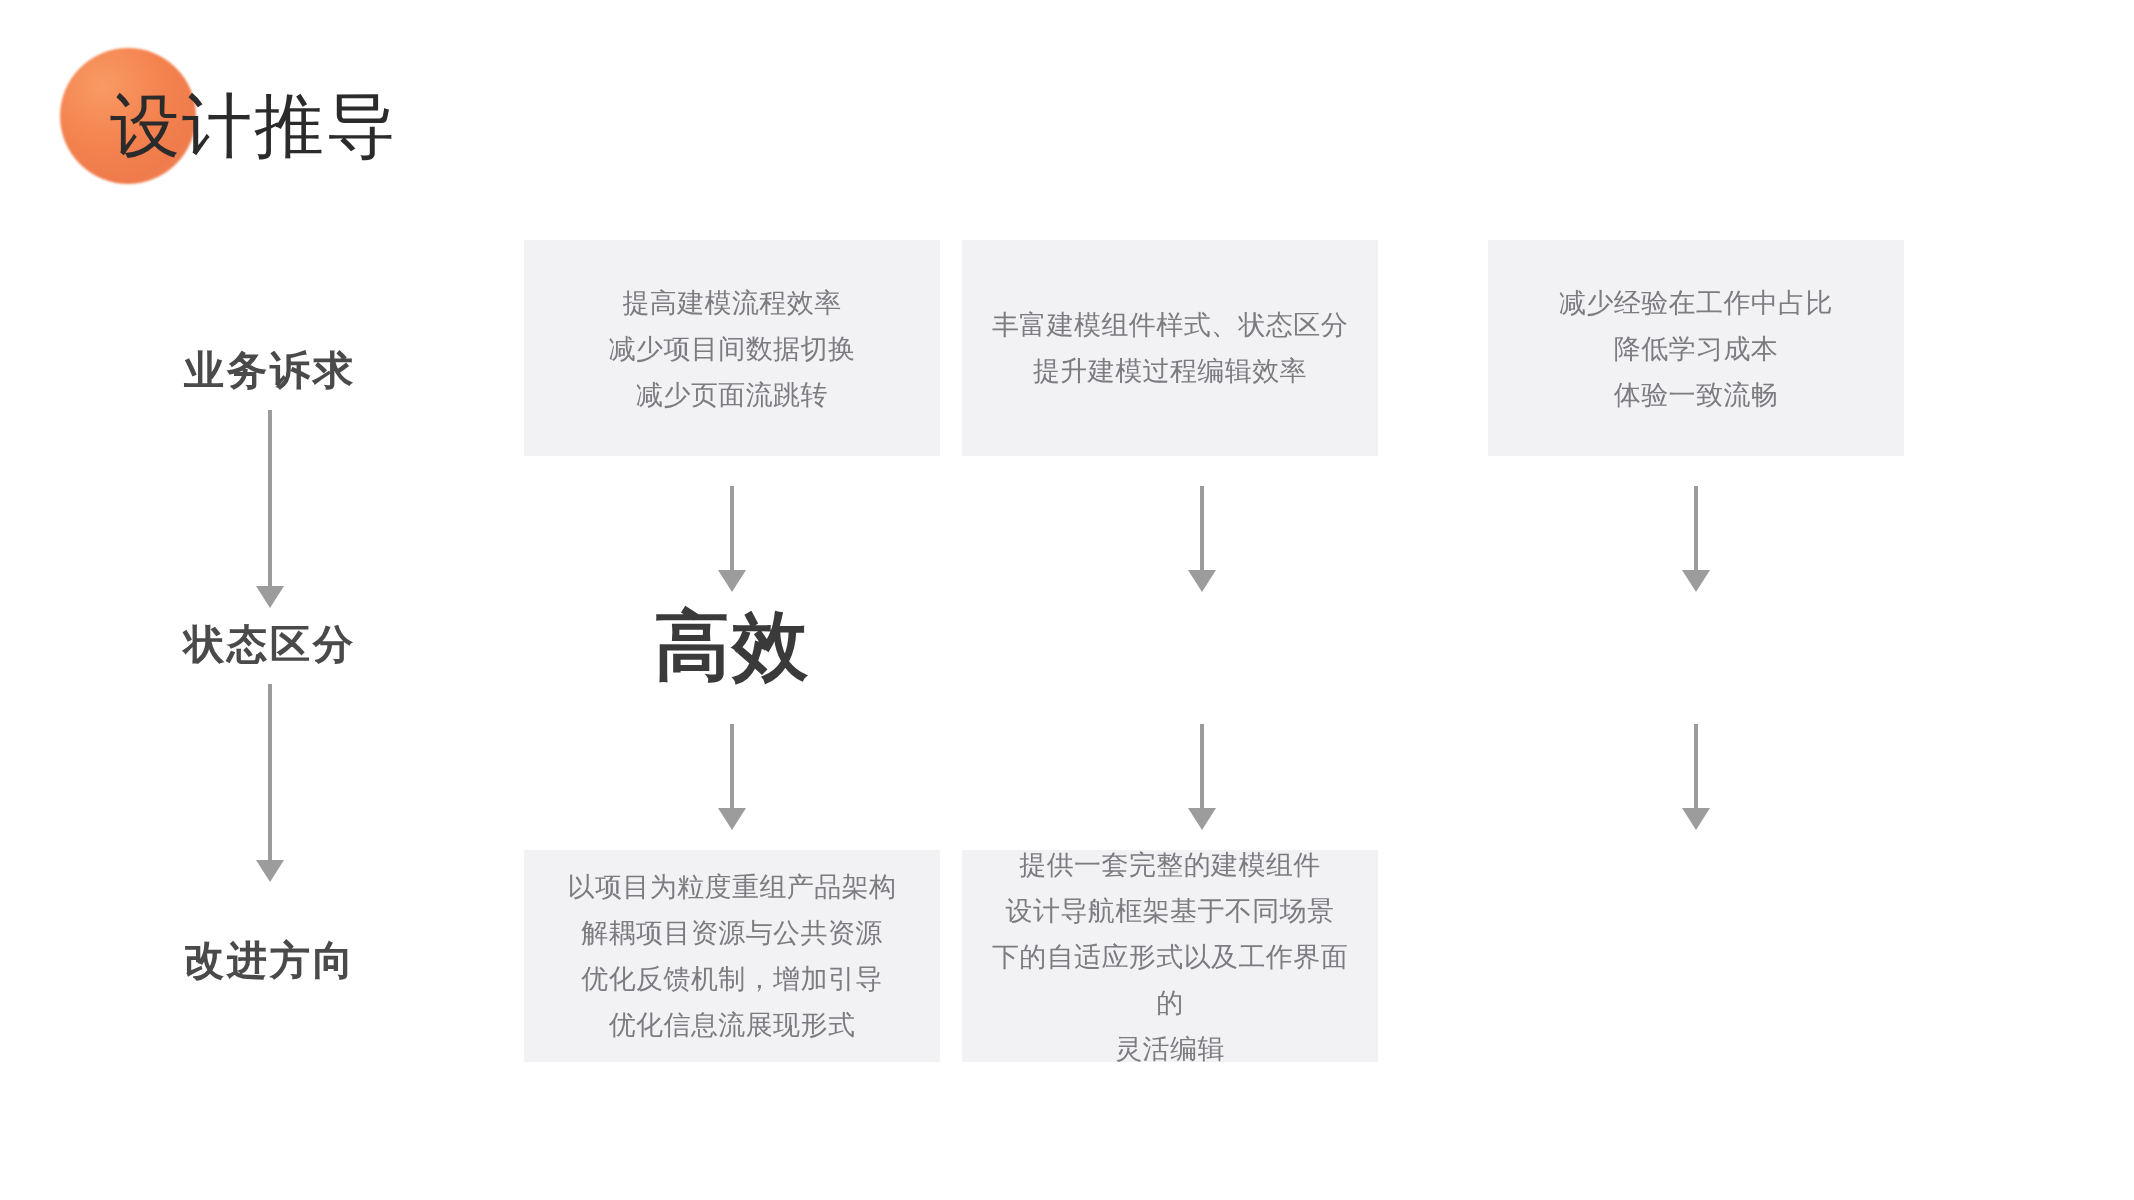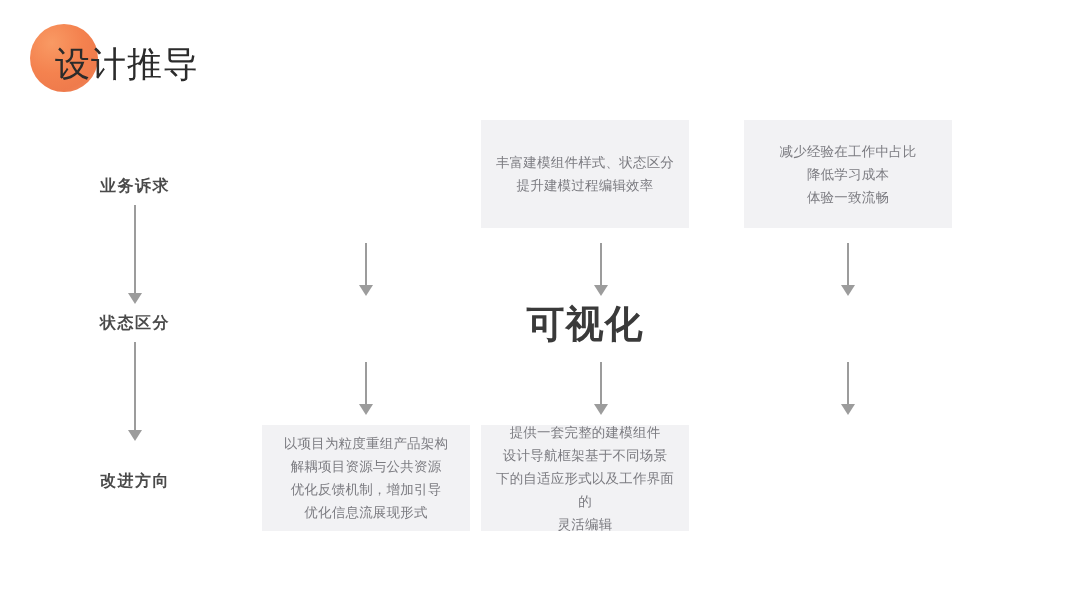--- a/index.html
+++ b/index.html
@@ -48,21 +48,21 @@
     color: #2b2b2b;
     font-weight: 500;
     white-space: nowrap;
   }
 
   
   .row-label {
     position: absolute;
     width: 190px;
     text-align: center;
-    font-size: 16px;
+    font-size: 20px;
     line-height: 22px;
     color: #4a4a4a;
     font-weight: 600;
     letter-spacing: 1.5px;
     white-space: nowrap;
   }
   .row-label.rl-0 { left: 40px; top: 175px; }
   .row-label.rl-1 { left: 40px; top: 312px; }
   .row-label.rl-2 { left: 40px; top: 450px; margin-top: 20px; }
 
@@ -167,44 +167,49 @@
 
   <div class="arrow arrow-left-1">
     <div class="shaft"></div>
     <div class="head"></div>
   </div>
   <div class="arrow arrow-left-2">
     <div class="shaft"></div>
     <div class="head"></div>
   </div>
 
+  <div class="box top col-0">
+    <div class="box-text">提高建模流程效率
+减少项目间数据切换
+减少页面流跳转</div>
+  </div>
   <div class="arrow arrow-col-a col-0-x">
     <div class="shaft"></div>
     <div class="head"></div>
   </div>
+  <div class="keyword col-0">高效</div>
   <div class="arrow arrow-col-b col-0-x">
     <div class="shaft"></div>
     <div class="head"></div>
   </div>
   <div class="box bottom col-0">
     <div class="box-text">以项目为粒度重组产品架构
 解耦项目资源与公共资源
 优化反馈机制，增加引导
 优化信息流展现形式</div>
   </div>
 
   <div class="box top col-1">
     <div class="box-text">丰富建模组件样式、状态区分
 提升建模过程编辑效率</div>
   </div>
   <div class="arrow arrow-col-a col-1-x">
     <div class="shaft"></div>
     <div class="head"></div>
   </div>
-  <div class="keyword col-1">可视化</div>
   <div class="arrow arrow-col-b col-1-x">
     <div class="shaft"></div>
     <div class="head"></div>
   </div>
   <div class="box top col-2">
     <div class="box-text">减少经验在工作中占比
 降低学习成本
 体验一致流畅</div>
   </div>
 

